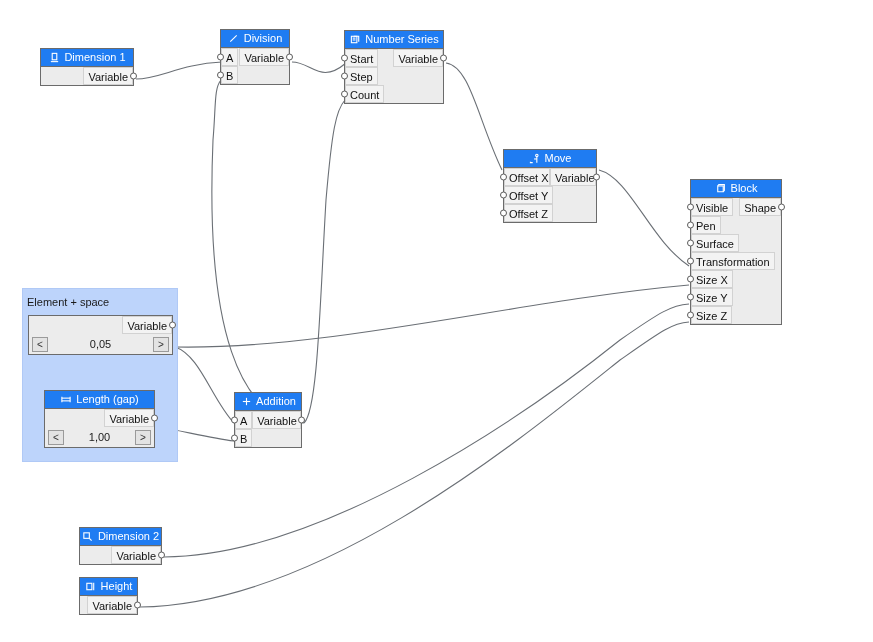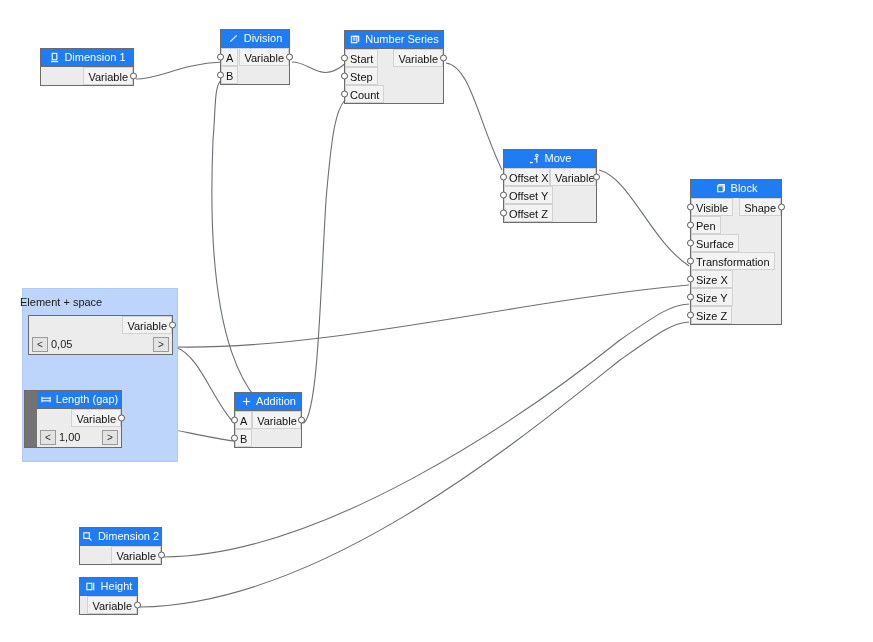--- a/index.html
+++ b/index.html
@@ -26,21 +26,21 @@
   }
   .group-title{
     position:absolute;
     font-size:11px;
     color:#1a1a1a;
     white-space:nowrap;
   }
   .node{
     position:absolute;
     border:1px solid #6b6b6b;
-    background:#737373;
+    background:#fca5a5;
     box-sizing:border-box;
     box-shadow:0 0 0 0 rgba(0,0,0,0);
   }
   .node-header{
     height:17px;
     background:#1f7cf2;
     color:#ffffff;
     font-size:11px;
     display:flex;
     align-items:center;
@@ -117,20 +117,21 @@
     background:#e3e3e3;
     font-size:10px;
     line-height:13px;
     text-align:center;
     color:#333;
     box-sizing:border-box;
     flex:0 0 auto;
   }
   .stepval{
     flex:1 1 auto;
+    text-align:center;
     font-size:11px;
     color:#1a1a1a;
   }
   svg.icon{display:block;}
 </style>
 </head>
 <body>
 
 <div id="canvas">
 
@@ -143,21 +144,21 @@
       <path d="M 599,170 C 630,178 650,240 689,266" fill="none" stroke="#6a6f75" stroke-width="1.1"></path>
       <path d="M 175,347 C 330,350 520,300 689,285" fill="none" stroke="#6a6f75" stroke-width="1.1"></path>
       <path d="M 175,347 C 200,355 212,400 234,423" fill="none" stroke="#6a6f75" stroke-width="1.1"></path>
       <path d="M 123,423 C 160,424 200,437 234,441" fill="none" stroke="#6a6f75" stroke-width="1.1"></path>
       <path d="M 164,557 C 320,556 520,420 620,340 C 660,312 672,305 689,304" fill="none" stroke="#6a6f75" stroke-width="1.1"></path>
       <path d="M 140,607 C 320,605 520,440 620,360 C 660,332 672,323 689,322" fill="none" stroke="#6a6f75" stroke-width="1.1"></path>
     </svg>
 
   <div id="groups-layer">
       <div class="group-box" style="left: 22px; top: 288px; width: 154px; height: 172px;"></div>
-      <div class="group-title" style="left: 20px; top: 296px;">Element + space</div>
+      <div class="group-title" style="left: 27px; top: 296px;">Element + space</div>
     </div>
   <div id="nodes-layer">
       <div class="node" style="left: 40px; top: 48px; width: 94px;">
         <div class="node-header">
           <span class="hicon">
             <svg class="icon" width="11" height="11" viewBox="0 0 12 12">
               <rect x="3.5" y="1.5" width="5" height="7" stroke="#ffffff" fill="none" stroke-width="1.2"></rect>
               <line x1="2" y1="10.5" x2="10" y2="10.5" stroke="#ffffff" fill="none" stroke-width="1.2"></line>
             </svg>
           </span>
@@ -316,21 +317,21 @@
             <div class="cell out">Variable</div>
             <span class="port right"></span>
           </div>
         </div>
         <div class="stepper">
           <div class="stepbtn">&lt;</div>
           <div class="stepval">0,05</div>
           <div class="stepbtn">&gt;</div>
         </div>
       </div>
-      <div class="node" style="left: 24px; top: 390px; width: 98px; padding-left: 12px;">
+      <div class="node" style="left: 44px; top: 390px; width: 111px;">
         <div class="node-header">
           <span class="hicon">
             <svg class="icon" width="12" height="11" viewBox="0 0 13 12">
               <line x1="2" y1="3" x2="2" y2="9" stroke="#ffffff" fill="none" stroke-width="1.2"></line>
               <line x1="11" y1="3" x2="11" y2="9" stroke="#ffffff" fill="none" stroke-width="1.2"></line>
               <line x1="2" y1="4.5" x2="11" y2="4.5" stroke="#ffffff" fill="none" stroke-width="1.2"></line>
               <line x1="2" y1="7.5" x2="11" y2="7.5" stroke="#ffffff" fill="none" stroke-width="1.2"></line>
             </svg>
           </span>
           <span class="htitle">Length (gap)</span>

